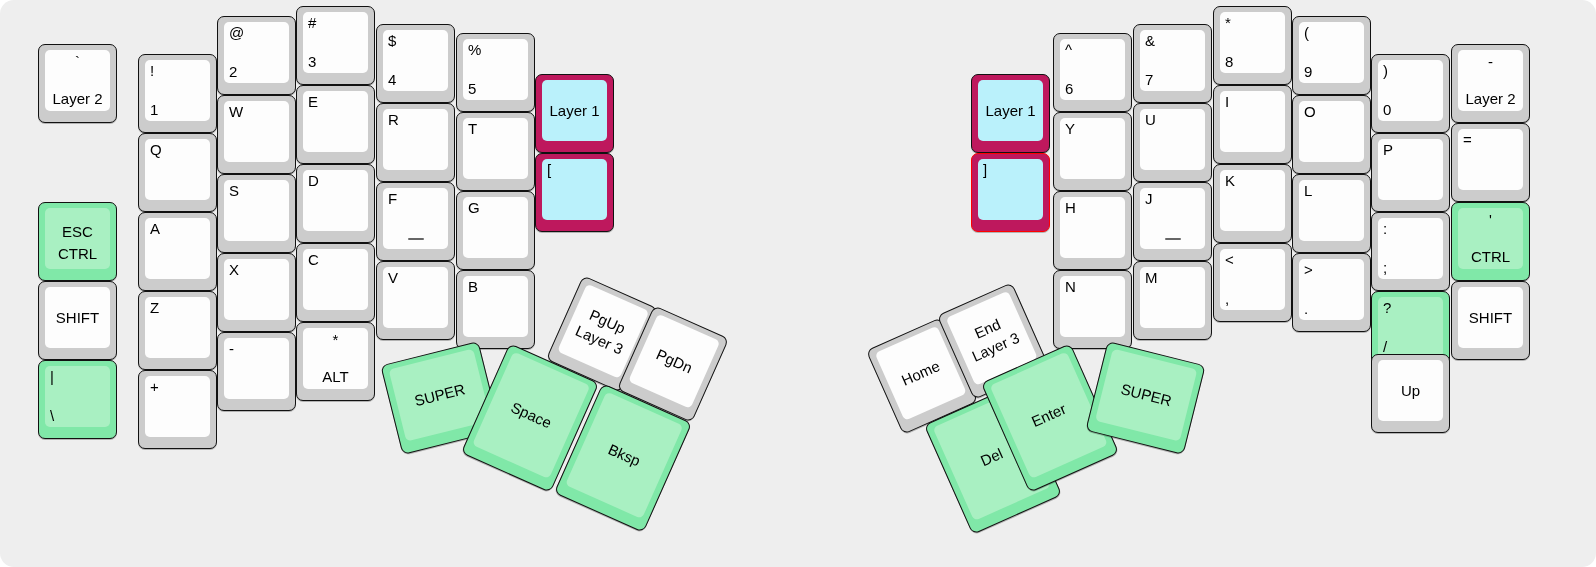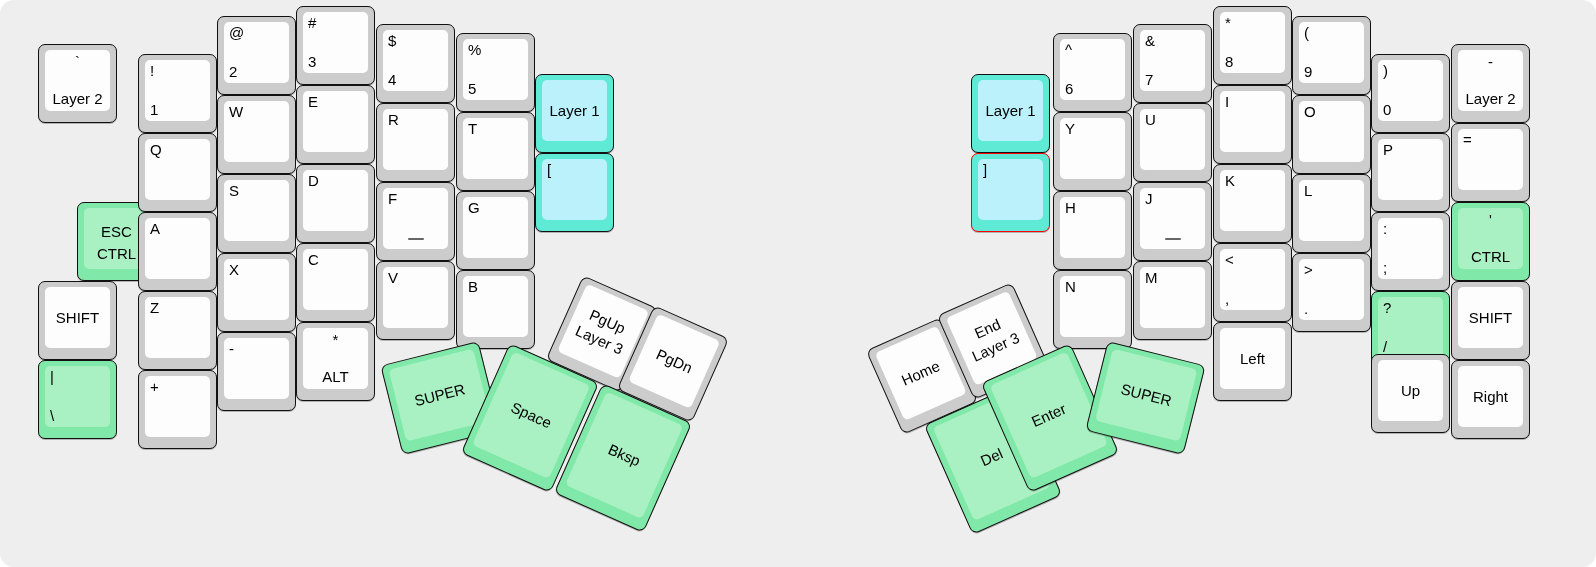--- a/index.html
+++ b/index.html
@@ -46,21 +46,21 @@
   .lg.tl{ left:5px; top:3px; text-align:left; }
   .lg.bl{ left:5px; bottom:3px; text-align:left; }
   .lg.ctr{ left:0; right:0; top:50%; transform:translateY(-50%); text-align:center; }
   .lg.ctop{ left:0; right:0; top:4px; text-align:center; }
   .lg.cbot{ left:0; right:0; bottom:4px; text-align:center; }
   .lg.two{ line-height:1.35; }
 
   
   .key.green{ background:#80e8a8; }
   .key.green .cap{ background:#a9f0c2; }
-  .key.blue{ background:#5eead4; }
+  .key.blue{ background:#be185d; }
   .key.blue .cap{ background:#baf1fb; }
   .key.sel{ border:1.5px solid #ff0000; }
 
   
   .homing{
     position:absolute;
     left:50%; transform:translateX(-50%);
     bottom:9px;
     width:16px;height:2px;
     background:#666;
@@ -72,21 +72,21 @@
 </head>
 <body>
 
 <div id="stage">
     <div class="key " style="left: 38px; top: 44px; width: 79px; height: 79px;">
       <div class="cap">
         <div class="lg ctop">`</div>
         <div class="lg cbot">Layer 2</div>
       </div>
     </div>
-    <div class="key green" style="left: 38px; top: 202px; width: 79px; height: 79px; margin-left: 39px;">
+    <div class="key green" style="left: 38px; top: 202px; width: 79px; height: 79px;">
       <div class="cap">
         <div class="lg ctop" style="top: 16px;">ESC</div>
         <div class="lg ctop" style="top: 38px;">CTRL</div>
       </div>
     </div>
     <div class="key " style="left: 38px; top: 281px; width: 79px; height: 79px;">
       <div class="cap">
         <div class="lg ctr">SHIFT</div>
       </div>
     </div>
@@ -296,25 +296,20 @@
       <div class="cap">
         <div class="lg tl">K</div>
       </div>
     </div>
     <div class="key " style="left: 1213px; top: 243px; width: 79px; height: 79px;">
       <div class="cap">
         <div class="lg tl">&lt;</div>
         <div class="lg bl">,</div>
       </div>
     </div>
-    <div class="key " style="left: 1213px; top: 322px; width: 79px; height: 79px;">
-      <div class="cap">
-        <div class="lg ctr">Left</div>
-      </div>
-    </div>
     <div class="key " style="left: 1292px; top: 16px; width: 79px; height: 79px;">
       <div class="cap">
         <div class="lg tl">(</div>
         <div class="lg bl">9</div>
       </div>
     </div>
     <div class="key " style="left: 1292px; top: 95px; width: 79px; height: 79px;">
       <div class="cap">
         <div class="lg tl">O</div>
       </div>
@@ -373,25 +368,20 @@
       <div class="cap">
         <div class="lg ctop">'</div>
         <div class="lg cbot">CTRL</div>
       </div>
     </div>
     <div class="key " style="left: 1451px; top: 281px; width: 79px; height: 79px;">
       <div class="cap">
         <div class="lg ctr">SHIFT</div>
       </div>
     </div>
-    <div class="key " style="left: 1451px; top: 360px; width: 79px; height: 79px;">
-      <div class="cap">
-        <div class="lg ctr">Right</div>
-      </div>
-    </div>
     <div class="key green rot" style="left: 390px; top: 352px; width: 101px; height: 92px; transform: rotate(-14deg);">
       <div class="cap">
         <div class="lg ctr">SUPER</div>
       </div>
     </div>
     <div class="key rot" style="left: 561px; top: 288px; width: 82px; height: 92px; transform: rotate(24deg);">
       <div class="cap">
         <div class="lg ctr two">PgUp
 Layer 3</div>
       </div>

